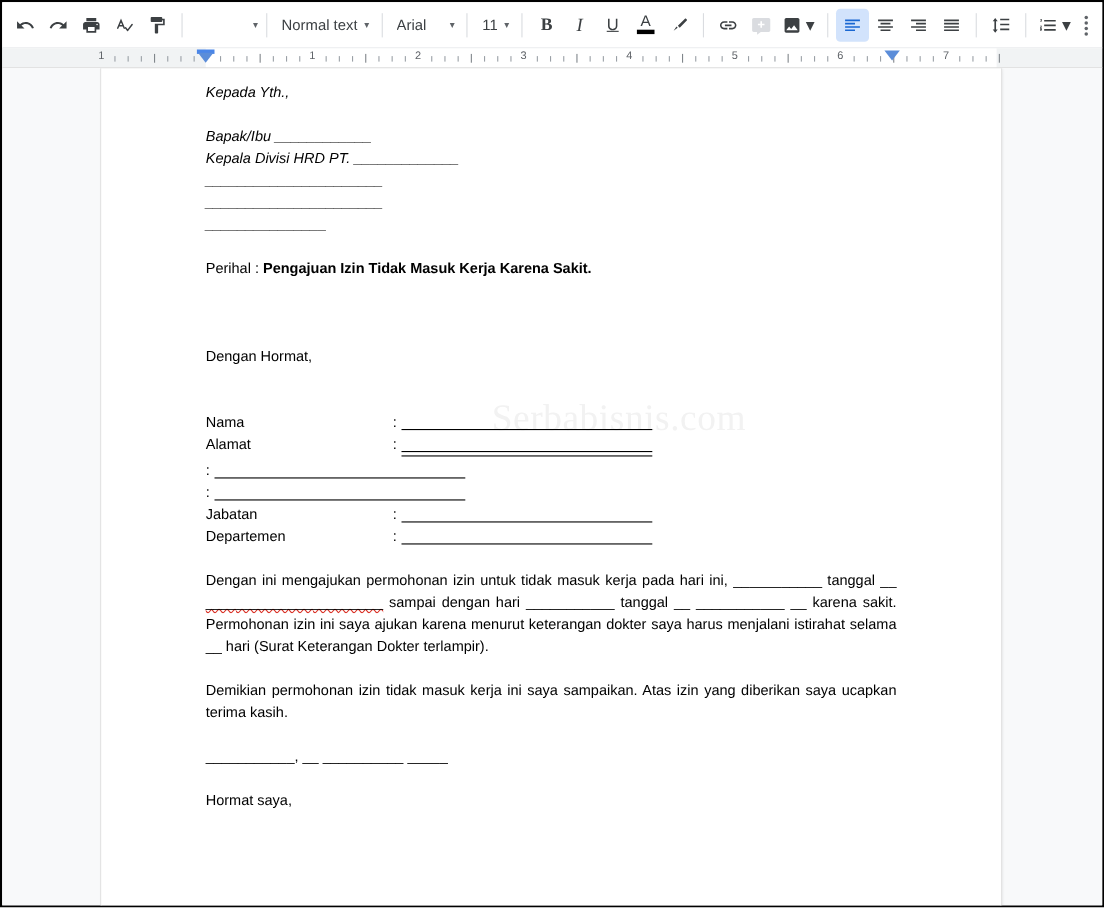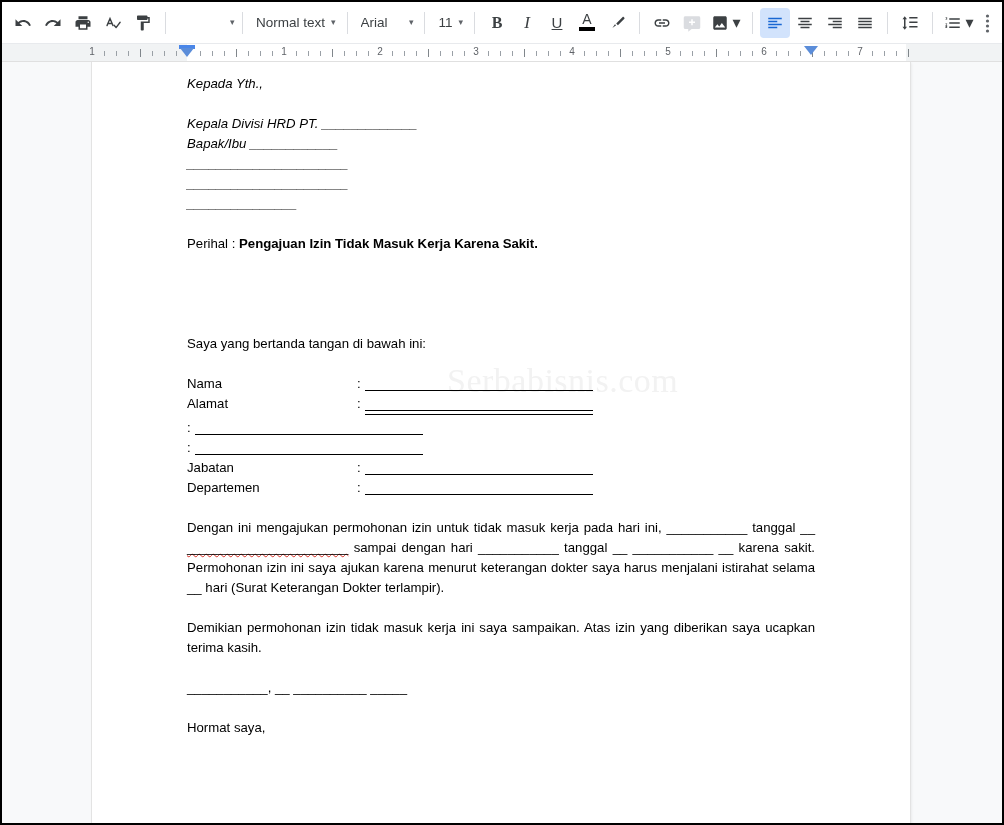--- a/index.html
+++ b/index.html
@@ -404,38 +404,38 @@
 
   <div class="canvas">
     <div class="page">
 
       <div class="wm">Serbabisnis.com</div>
 
       <div class="doc">
 
         <div class="p ital">Kepada Yth.,</div>
         <div class="sp"></div>
+        <div class="p ital">Bapak/Ibu ____________</div>
         <div class="p ital">Kepala Divisi HRD PT. _____________</div>
-        <div class="p ital">Bapak/Ibu ____________</div>
         <div class="p ital">______________________</div>
         <div class="p ital">______________________</div>
         <div class="p ital">_______________</div>
 
         <div class="sp"></div>
 
         <div class="p">
           <span>Perihal : </span><span class="bold">Pengajuan Izin Tidak Masuk Kerja Karena Sakit.</span>
         </div>
 
         <div class="sp"></div>
         <div class="sp"></div>
         <div class="sp"></div>
 
-        <div class="sp"></div>
-        <div class="p">Saya yang bertanda tangan di bawah ini:</div>
+        <div class="p">Dengan Hormat,</div>
+        <div class="sp"></div>
         <div class="sp"></div>
 
         <div>
           <div class="fl-row">
             <span class="fl-label">Nama</span>
             <span class="fl-colon">:</span>
             <span class="fl-line"></span>
           </div>
           <div class="fl-row">
             <span class="fl-label">Alamat</span>

